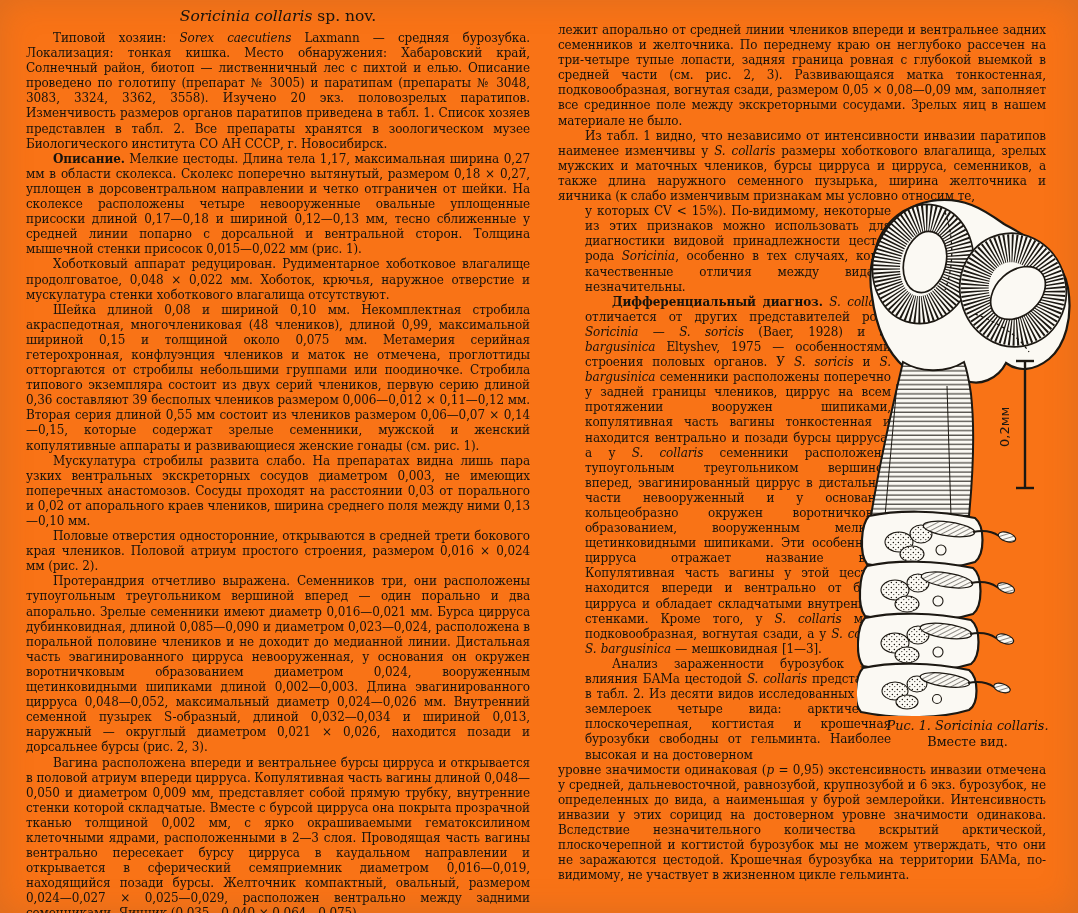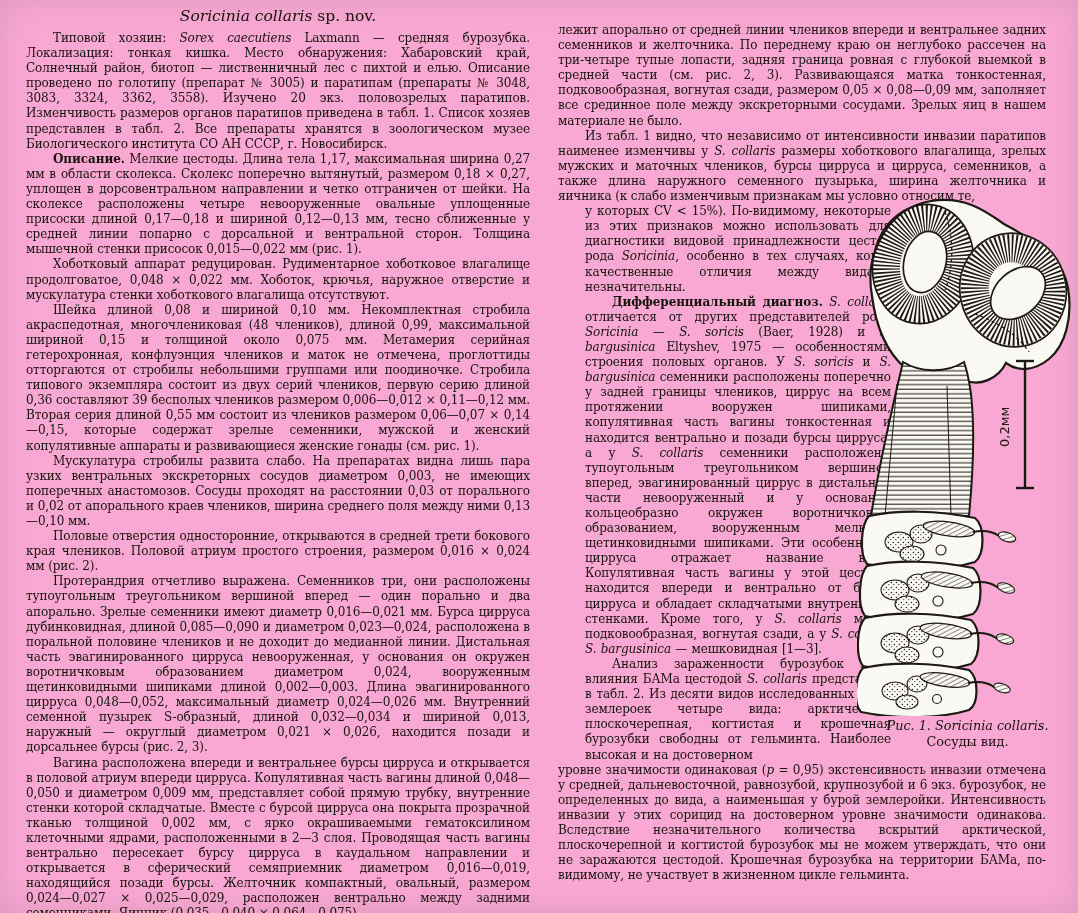--- a/index.html
+++ b/index.html
@@ -1,18 +1,18 @@
 <!DOCTYPE html>
 <html><head>
 <meta charset="utf-8">
 <style>
   html,body { margin:0; padding:0; background:#dedbd3; }
   .page {
     position:relative; width:1078px; height:913px;
-    background:#f9a8d4; color:#17130d;
+    background:#f97316; color:#17130d;
     font-family:"DejaVu Serif", serif;
     overflow:hidden;
     box-shadow: inset 0 0 35px rgba(90,82,70,.18);
   }
   .para { margin:0; text-align:justify; font-size:12px; line-height:15.1px; letter-spacing:-0.1px; }
   .para.indent { text-indent:27px; }
   .it { font-style:italic; }
   .bd { font-weight:bold; }
   #col-left  { position:absolute; left:26px;  top:7px;  width:504px; }
   #col-right { position:absolute; left:558px; top:23px; width:488px; }
@@ -147,17 +147,17 @@
 
       <g stroke="#1c1812">
         <line x1="168" y1="167" x2="168" y2="294" stroke-width="2.4"></line>
         <line x1="159" y1="167" x2="177" y2="167" stroke-width="2.4"></line>
         <line x1="159" y1="294" x2="177" y2="294" stroke-width="2.4"></line>
         <text transform="translate(152 253) rotate(-90)" font-family="DejaVu Sans, sans-serif" font-size="13" fill="#1c1812" stroke="none">0,2мм</text>
       </g>
     </svg>
     <p class="caption">
       <span class="it">Рис. 1. Soricinia collaris.</span><br>
-      <span>Сосуды вид.</span>
+      <span>Вместе вид.</span>
     </p>
   </div>
 
 </div>
 
 </body></html>

